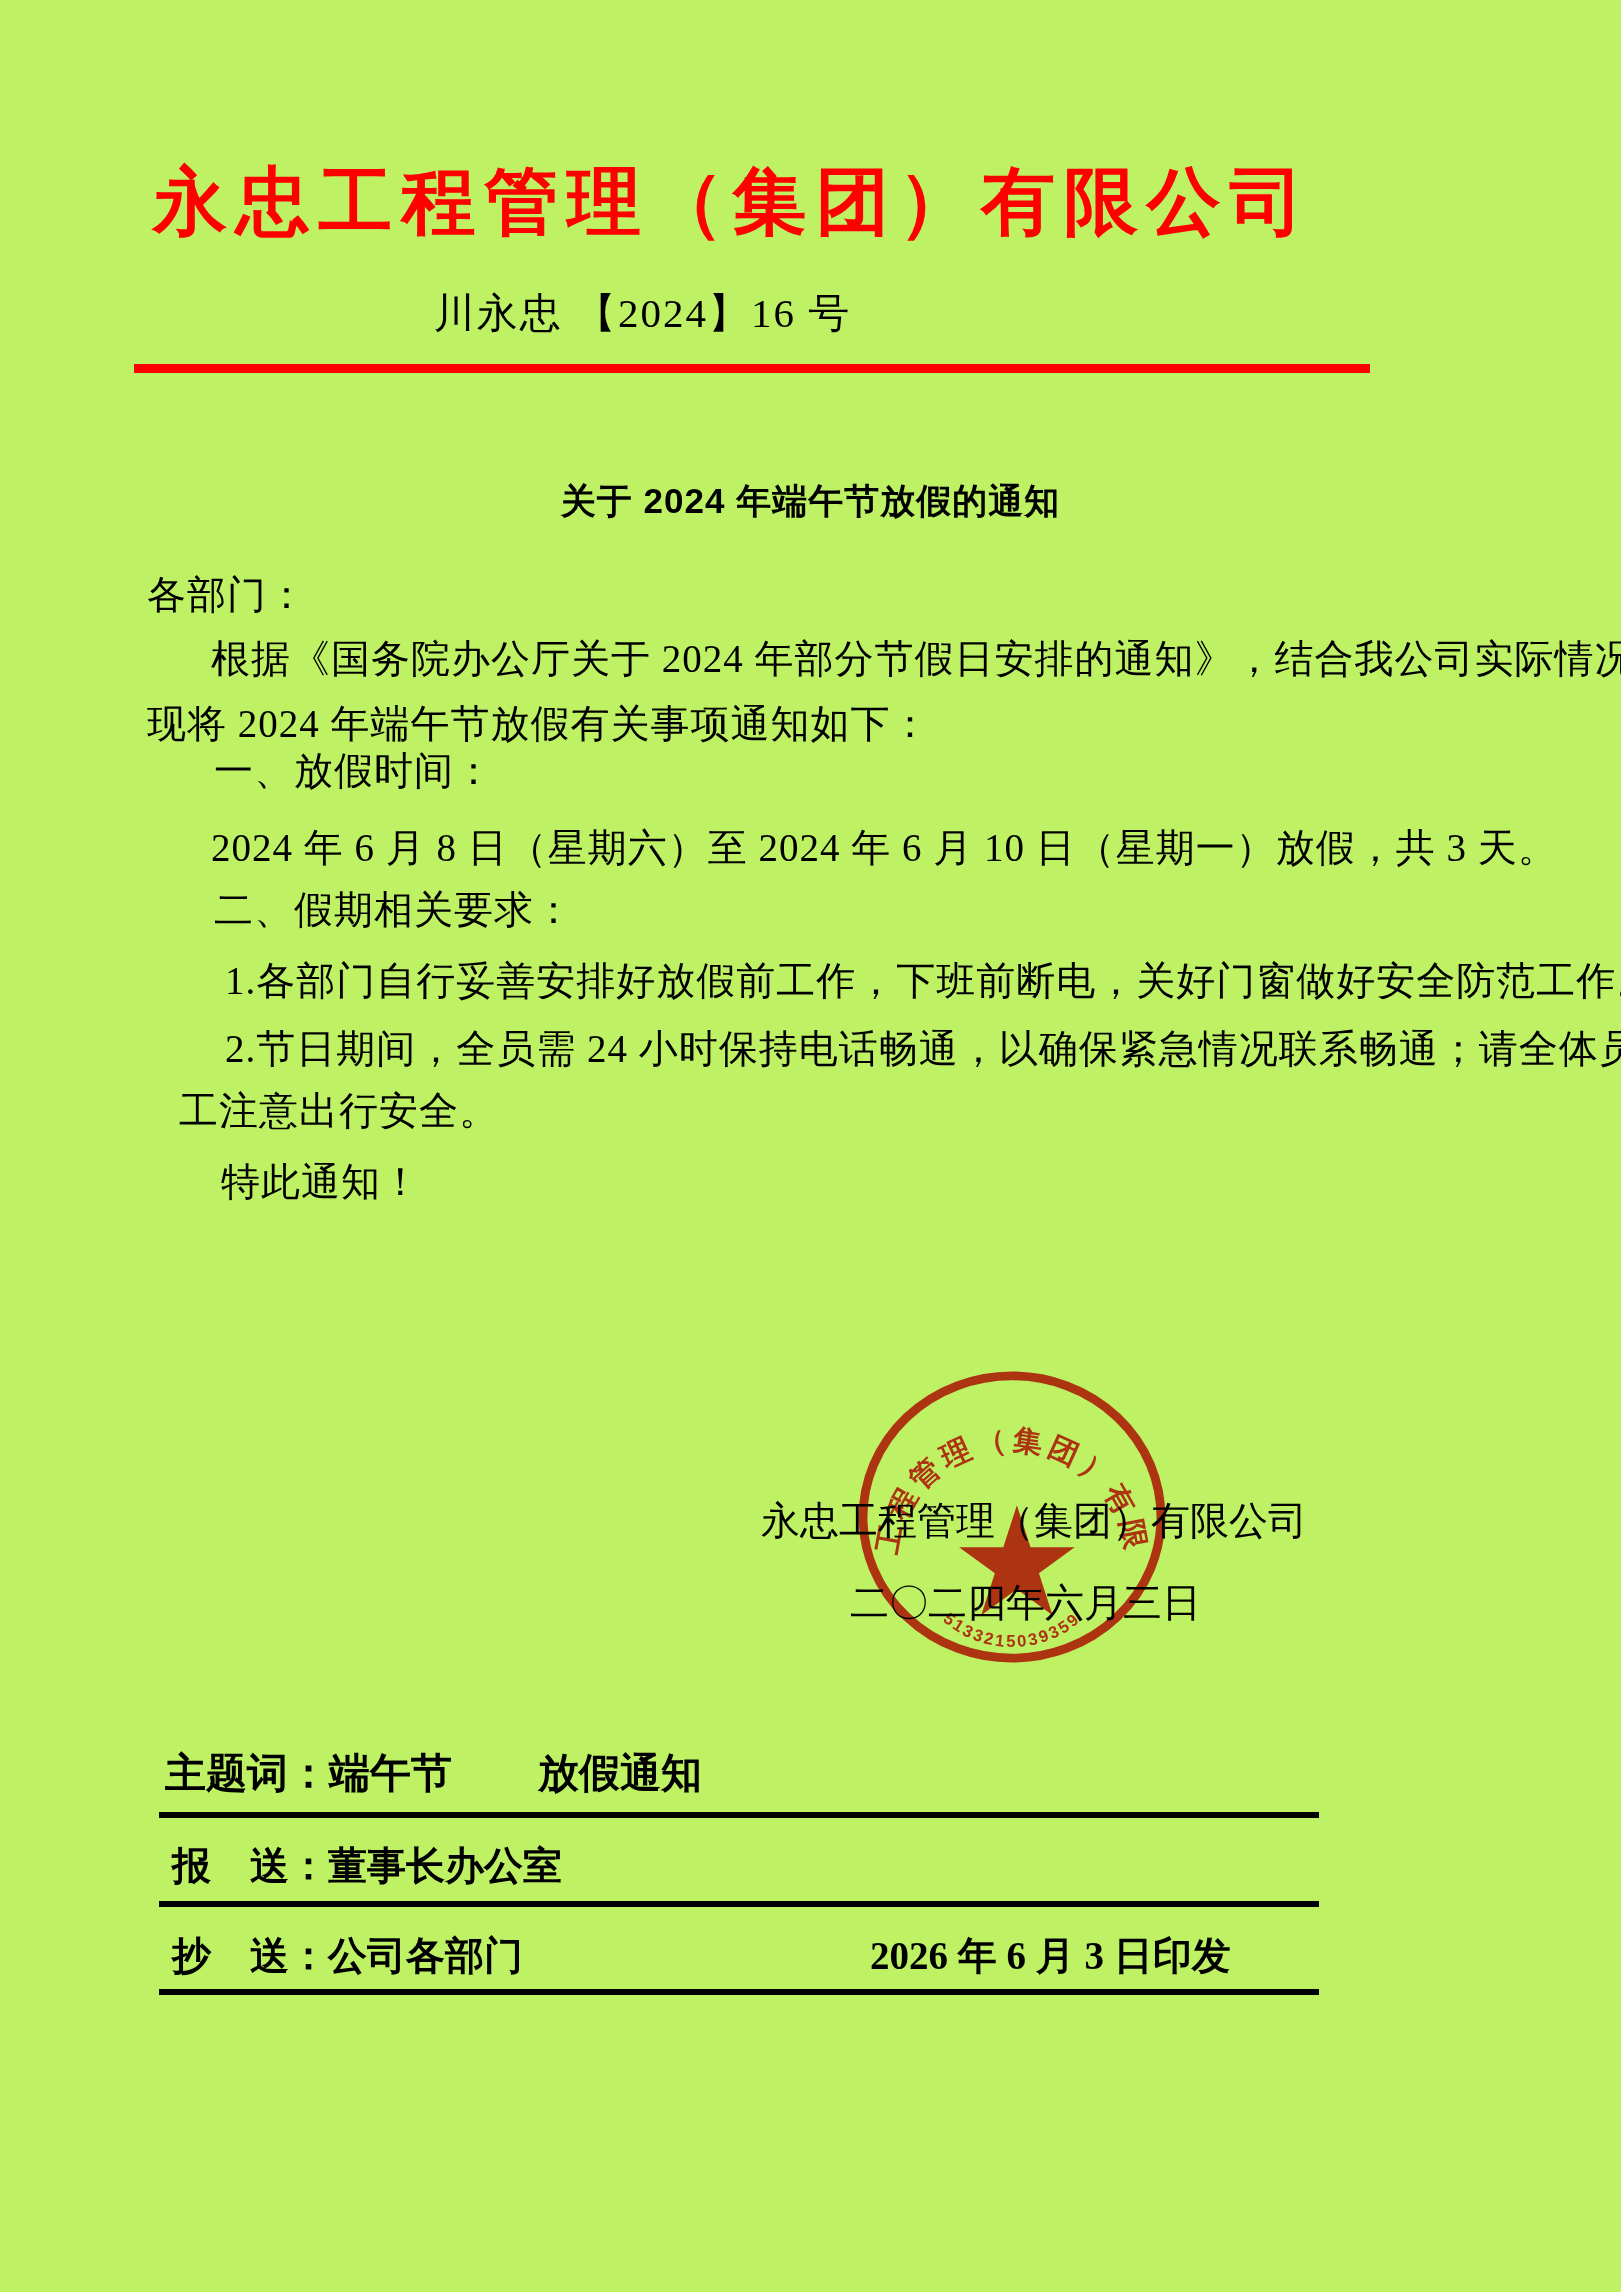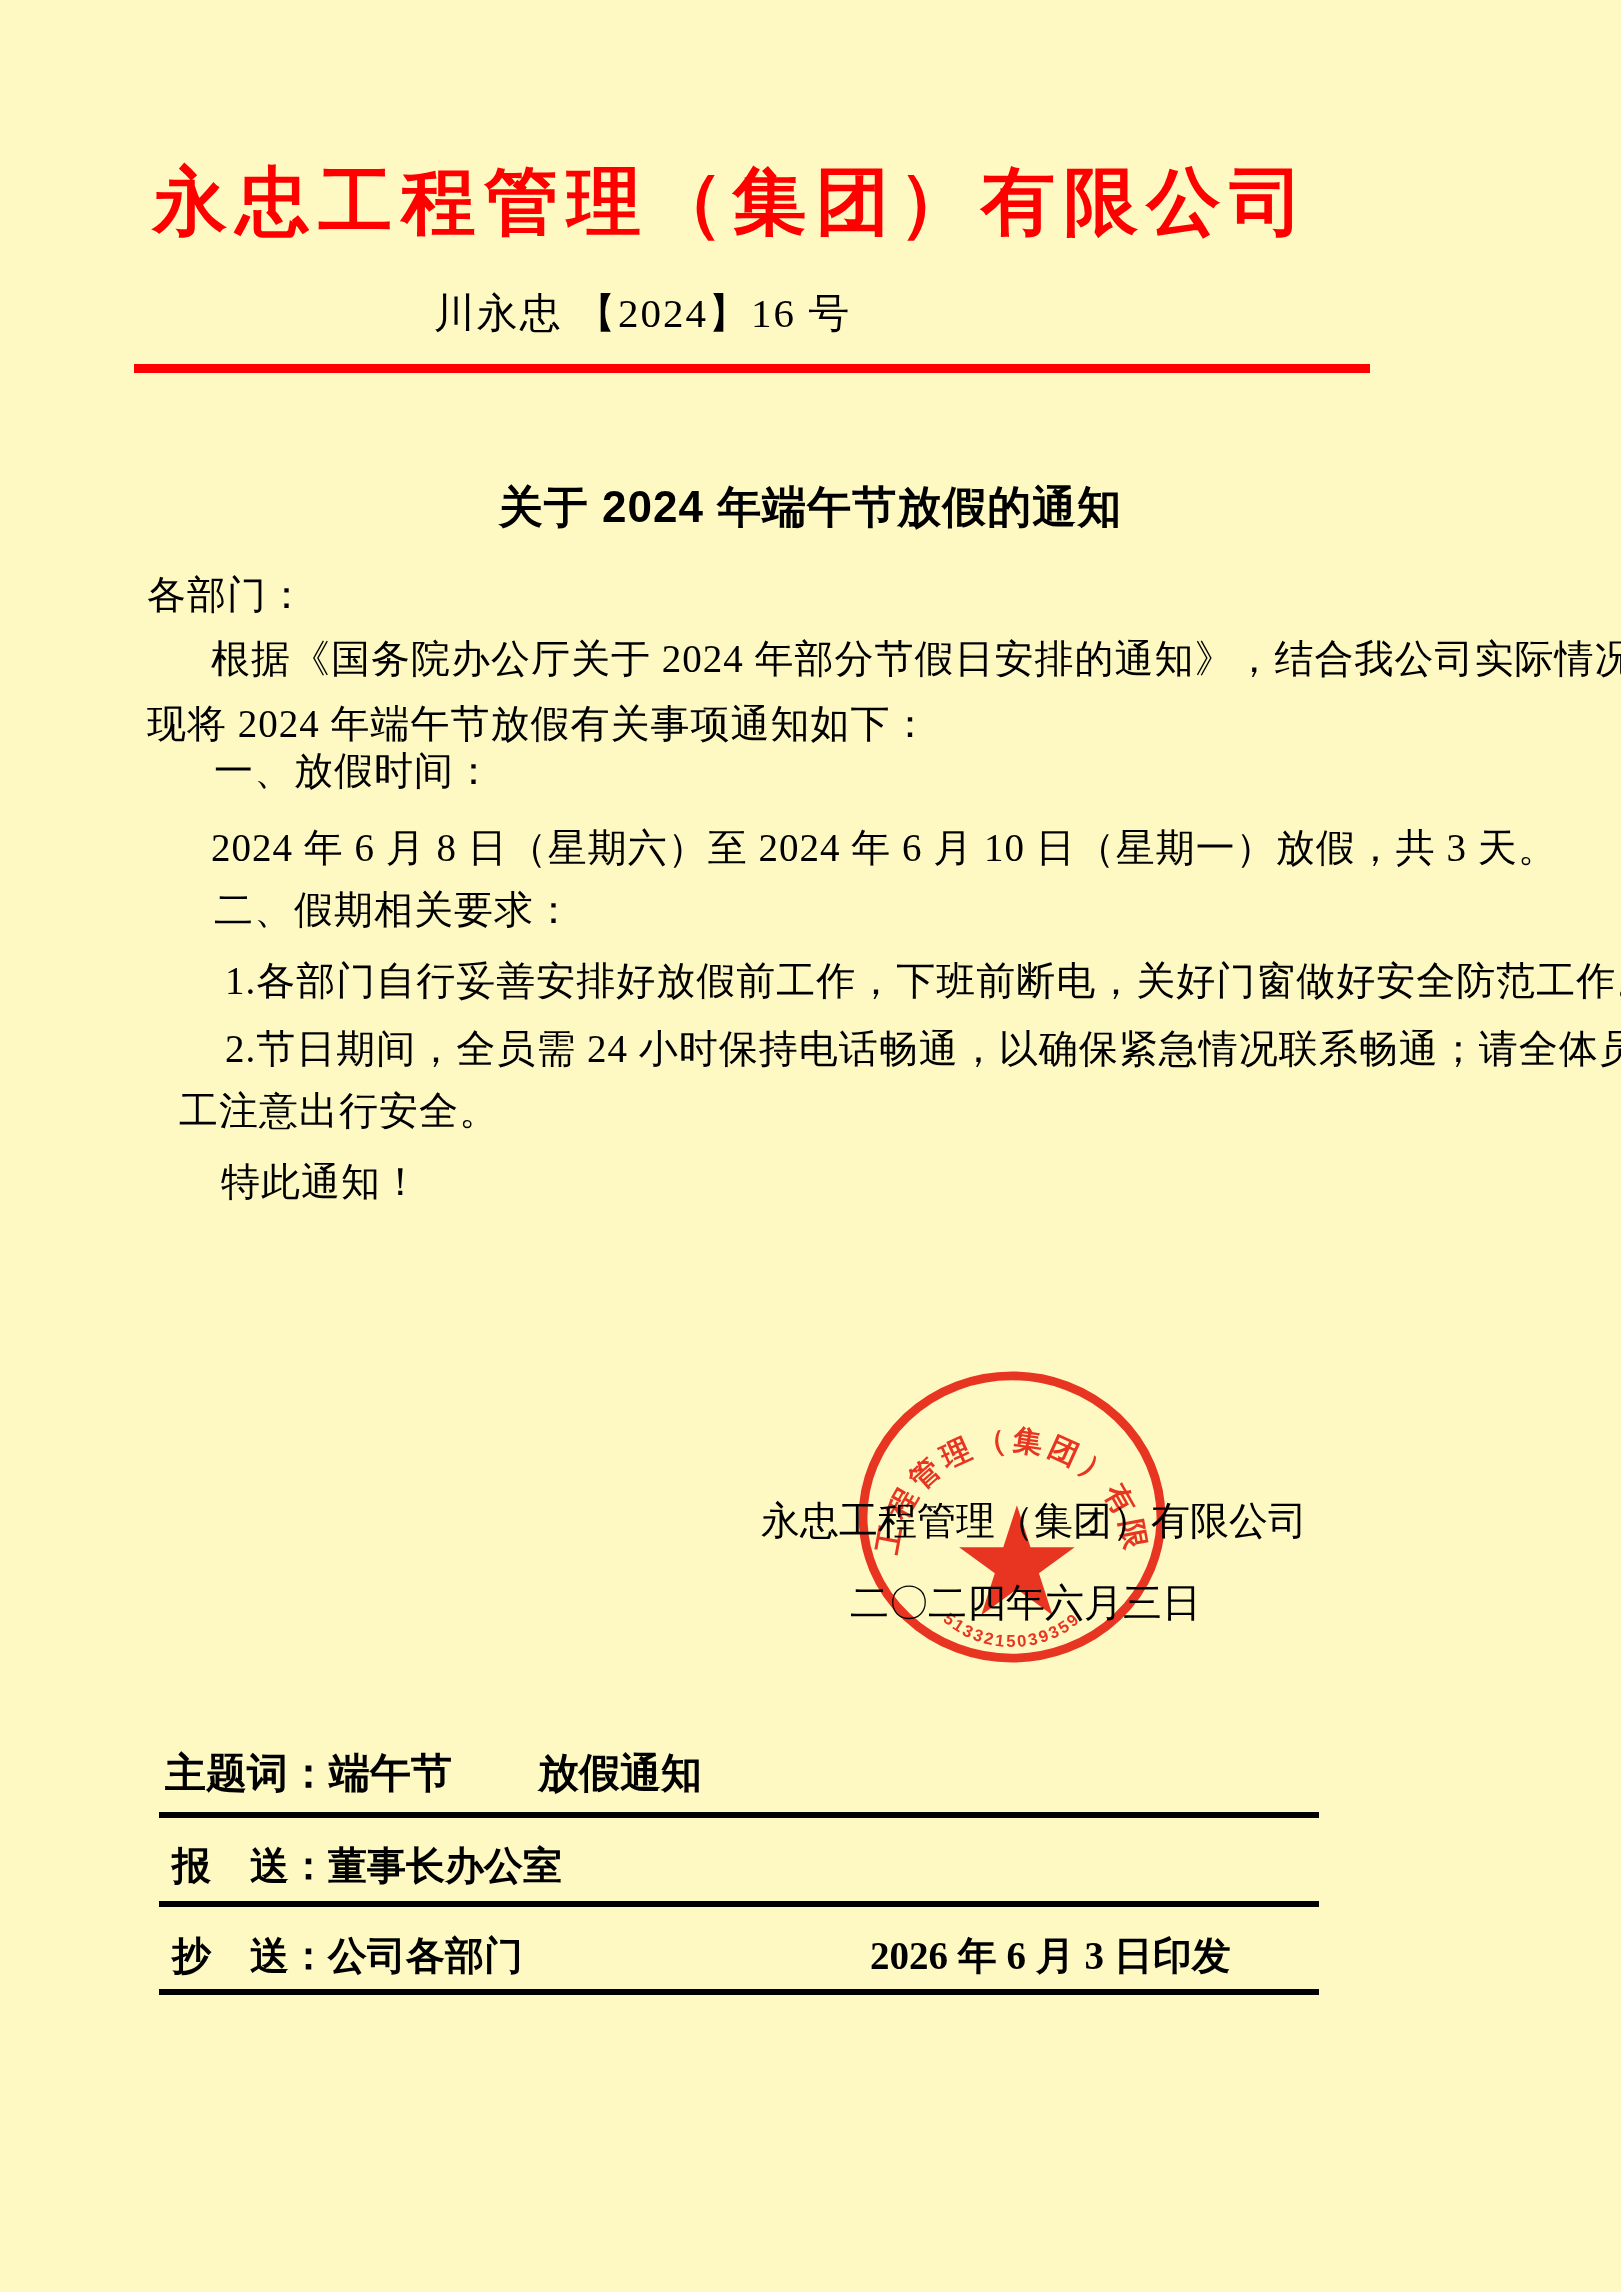--- a/index.html
+++ b/index.html
@@ -1,19 +1,19 @@
 <!DOCTYPE html>
 <html><head>
 <meta charset="utf-8">
 <style>
   html,body{margin:0;padding:0;background:#ffffff;}
   .page{
     position:relative;
     width:1621px;height:2293px;
-    background:#fef9c3;
+    background:#bef264;
     overflow:hidden;
     font-family:"Liberation Serif", serif;
     color:#000;
   }
   .sans{font-family:"Liberation Sans", sans-serif;}
   .serif{font-family:"Liberation Serif", serif;}
 
   .company-header{
     position:absolute;left:153px;top:153px;width:1333px;
     font-size:74px;font-weight:bold;letter-spacing:8.8px;
@@ -22,21 +22,21 @@
   .doc-number{
     position:absolute;left:0;top:286px;width:1285px;
     text-align:center;font-size:41px;letter-spacing:2px;
   }
   .red-rule{
     position:absolute;left:134px;top:364px;width:1236px;height:8.8px;
     background:#fe0000;
   }
   .doc-title{
     position:absolute;left:0;top:478px;width:1621px;
-    text-align:center;font-size:44px;font-weight:bold;letter-spacing:1px;
+    text-align:center;font-size:35px;font-weight:bold;letter-spacing:1px;
   }
   .bodyline{
     position:absolute;font-size:39px;white-space:nowrap;letter-spacing:1px;
   }
   .sig{
     position:absolute;left:761px;width:529px;text-align:center;
     font-size:39px;white-space:nowrap;
   }
   .stamp{
     position:absolute;left:855px;top:1370px;width:314px;height:294px;

